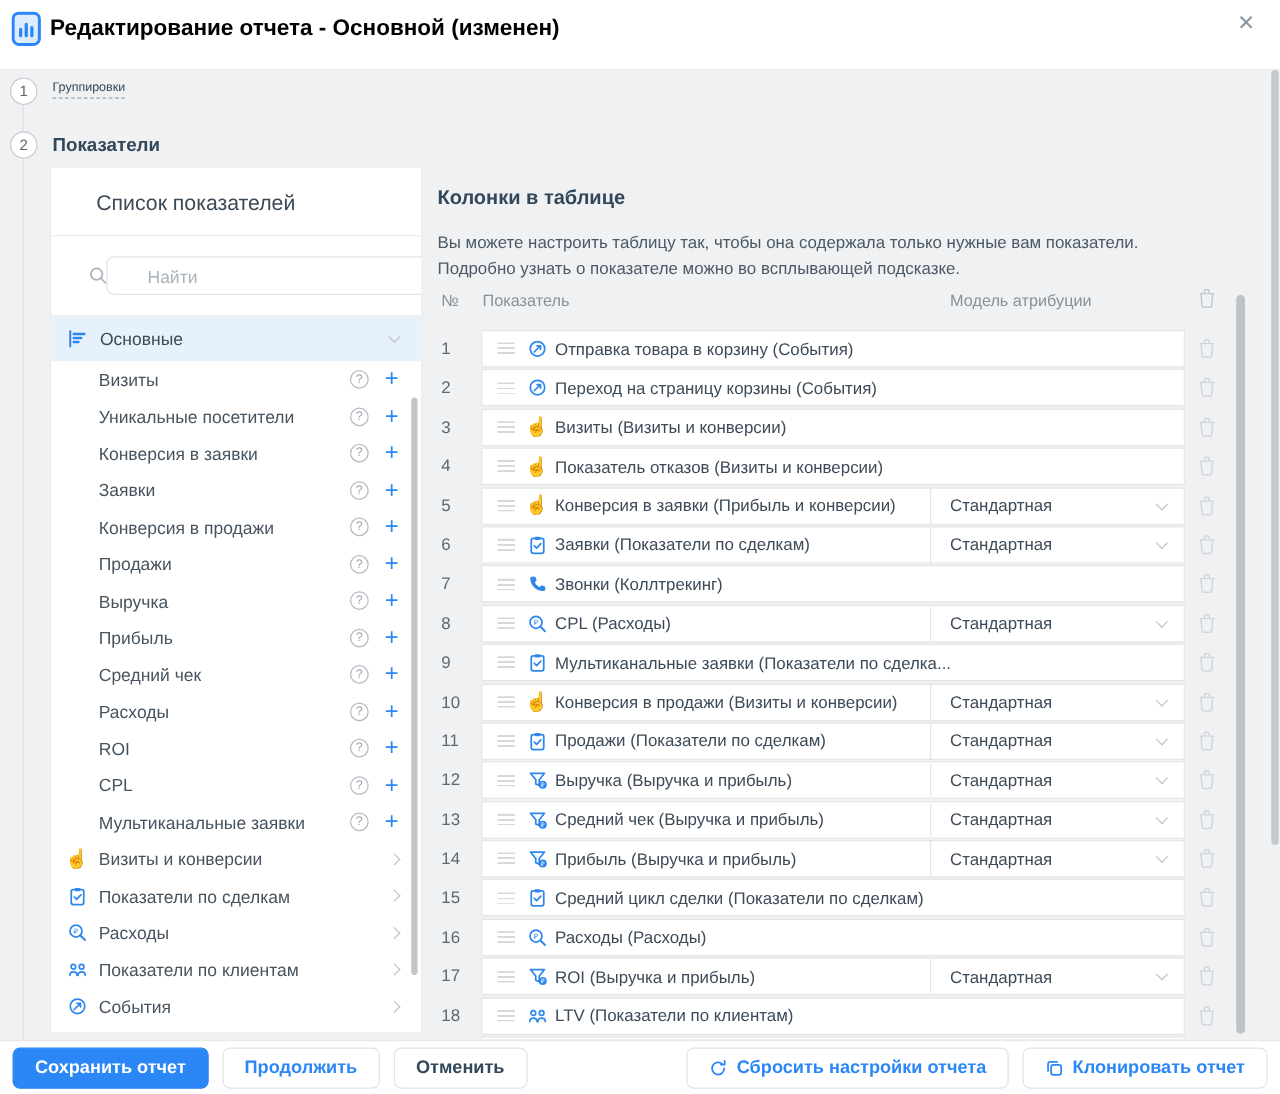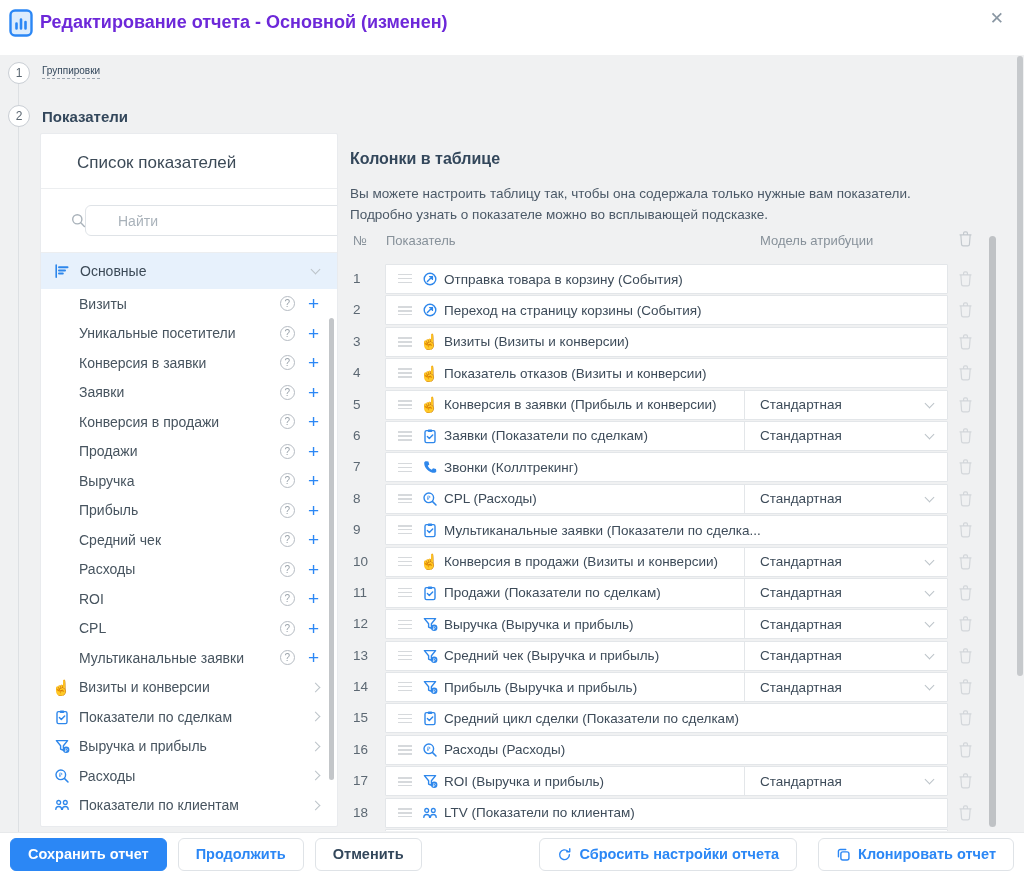--- a/index.html
+++ b/index.html
@@ -4,21 +4,21 @@
 <style>
   * { margin:0; padding:0; box-sizing:border-box; }
   html,body { width:1024px; height:875px; }
   body { font-family:"Liberation Sans", sans-serif; background:#fff; position:relative; overflow:hidden; }
 
   .modal { position:absolute; inset:0; background:#fff; }
 
   
   .mheader { position:absolute; left:0; top:0; width:1024px; height:55px; background:#fff; }
   .report-ic { position:absolute; left:9px; top:9px; width:24px; height:28px; }
-  .mtitle { position:absolute; left:40px; top:12px; font-size:18px; font-weight:700; color:#6d28d9; }
+  .mtitle { position:absolute; left:40px; top:12px; font-size:18px; font-weight:700; color:#000000; }
   .close-x { position:absolute; right:20px; top:10px; font-size:17px; color:#8a97a3; cursor:pointer; line-height:1; }
 
   
   .mbody { position:absolute; left:0; top:55px; width:1024px; height:778px; background:#f0f1f2; }
   .stepline { position:absolute; left:18px; top:18px; width:1px; height:760px; background:#dde0e3; }
   .step-circle { position:absolute; width:22px; height:22px; border-radius:50%; background:#fff; border:1px solid #c9ced4; color:#5a6671; font-size:12px; text-align:center; line-height:20px; }
   .s1 { left:8px; top:7px; } .s2 { left:8px; top:50px; }
   .step-label1 { position:absolute; left:42px; top:10px; font-size:10px; color:#33475b; border-bottom:1px dashed #9aa4ad; padding-bottom:2px; cursor:pointer; }
   .step-label2 { position:absolute; left:42px; top:53px; font-size:15px; font-weight:700; color:#33475b; }
 
@@ -76,21 +76,21 @@
 
   .tbl-scroll { position:absolute; left:989px; top:181px; width:7px; height:591px; background:#bfc2c5; border-radius:4px; }
   .modal-scroll { position:absolute; left:1017px; top:1px; width:6px; height:620px; background:#c6c9cc; border-radius:3px; }
 
   
   .mfooter { position:absolute; left:0; top:833px; width:1024px; height:42px; background:#fff; display:flex; align-items:center; padding:0 10px; gap:11px; box-shadow:0 -1px 0 #e7e9eb; }
   .btn { height:33px; border-radius:6px; font-size:14.5px; display:inline-flex; align-items:center; gap:7px; padding:0 17px; cursor:pointer; font-weight:600; border:1px solid #dfe3e7; background:#fff; font-family:"Liberation Sans",sans-serif; }
   .btn-primary { background:#2b87f5; border-color:#2b87f5; color:#fff; }
   .btn-blue { color:#2b87f5; }
   .btn-dark { color:#33475b; }
-  .f-right { margin-left:auto; display:flex; gap:21px; }
+  .f-right { margin-left:auto; display:flex; gap:11px; }
   .btn svg { width:15px; height:15px; }
 </style>
 </head>
 <body>
 
 <div class="modal">
 
   <div class="mheader">
     <span class="report-ic">
       <svg viewBox="0 0 24 28">
@@ -238,31 +238,20 @@
             </div>
             <div class="group-item">
               <span class="ic">
                 <svg viewBox="0 0 16 16">
                   <rect x="3" y="2.6" width="10" height="12" rx="1.6" fill="none" stroke="#2e87eb" stroke-width="1.4"></rect>
                   <rect x="5.8" y="1.4" width="4.4" height="2.6" rx="0.8" fill="#2e87eb"></rect>
                   <path d="M5.4 8.6l1.9 1.9 3.4-3.6" fill="none" stroke="#2e87eb" stroke-width="1.4" stroke-linecap="round" stroke-linejoin="round"></path>
                 </svg>
               </span>
               <span class="group-label">Показатели по сделкам</span>
-              <span class="chev chev-r"></span>
-            </div>
-            <div class="group-item">
-              <span class="ic">
-                <svg viewBox="0 0 16 16">
-                  <path d="M2.4 2.6h11.2L9.4 7.8v4.6l-2.8-1.3V7.8z" fill="none" stroke="#2e87eb" stroke-width="1.4" stroke-linejoin="round"></path>
-                  <circle cx="12.2" cy="11.8" r="3.2" fill="#2e87eb"></circle>
-                  <text x="12.2" y="13.6" font-size="5" fill="#fff" text-anchor="middle" font-family="Liberation Sans,sans-serif">₽</text>
-                </svg>
-              </span>
-              <span class="group-label">Выручка и прибыль</span>
               <span class="chev chev-r"></span>
             </div>
             <div class="group-item">
               <span class="ic">
                 <svg viewBox="0 0 16 16">
                   <circle cx="6.8" cy="6.8" r="4.8" fill="none" stroke="#2e87eb" stroke-width="1.4"></circle>
                   <path d="M10.6 10.6l3.4 3.4" stroke="#2e87eb" stroke-width="1.5" stroke-linecap="round"></path>
                   <text x="6.8" y="9" font-size="6" fill="#2e87eb" text-anchor="middle" font-family="Liberation Sans,sans-serif">₽</text>
                 </svg>
               </span>

